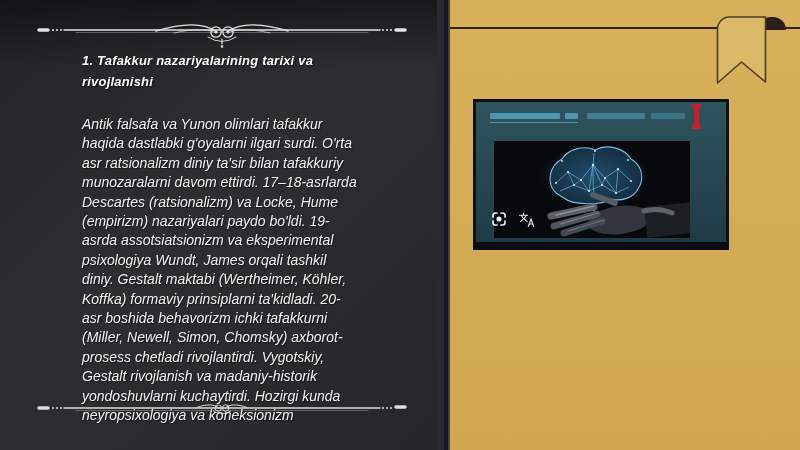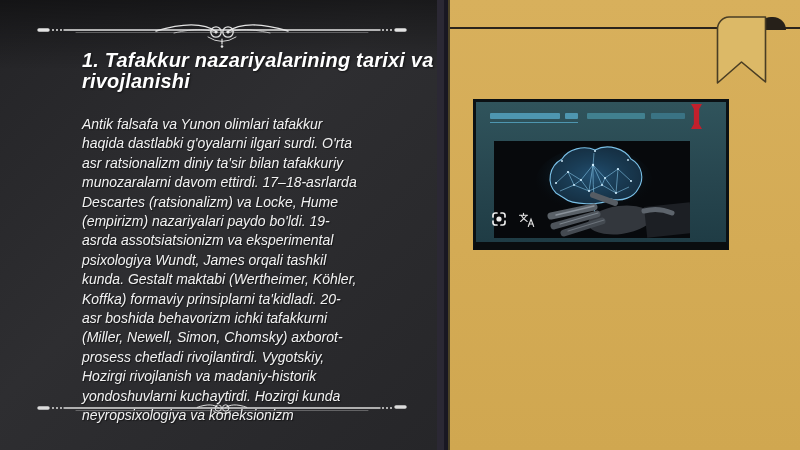--- a/index.html
+++ b/index.html
@@ -21,21 +21,21 @@
   .edge-strip-a{position:absolute;left:437px;top:0;width:7px;height:450px;background:#2b2834;}
   .edge-strip-b{position:absolute;left:444px;top:0;width:4px;height:450px;background:#191722;}
   .edge-strip-c{position:absolute;left:448px;top:0;width:2px;height:450px;background:#4a4126;}
 
   .divider{position:absolute;left:36px;width:372px;height:30px;z-index:1;}
   .divider-top{top:22px;}
   .divider-bottom{top:396px;}
 
   .slide-title{
     position:absolute;left:82px;top:50px;z-index:2;
-    color:#ffffff;font-size:20px;font-weight:bold;font-style:italic;
+    color:#ffffff;font-size:13px;font-weight:bold;font-style:italic;
     line-height:21px;letter-spacing:.2px;
     text-shadow:1px 1px 2px rgba(0,0,0,.6);
   }
   .slide-body{
     position:absolute;left:82px;top:115px;z-index:2;
     color:#f2f2f2;font-size:14px;line-height:19.4px;
     text-shadow:1px 1px 1px rgba(0,0,0,.5);
     font-style:italic;
   }
   .slide-body div,.slide-title div{white-space:nowrap;}
@@ -144,26 +144,26 @@
 
     <div class="slide-body">
         <div>Antik falsafa va Yunon olimlari tafakkur</div>
         <div>haqida dastlabki g'oyalarni ilgari surdi. O'rta</div>
         <div>asr ratsionalizm diniy ta'sir bilan tafakkuriy</div>
         <div>munozaralarni davom ettirdi. 17–18-asrlarda</div>
         <div>Descartes (ratsionalizm) va Locke, Hume</div>
         <div>(empirizm) nazariyalari paydo bo'ldi. 19-</div>
         <div>asrda assotsiatsionizm va eksperimental</div>
         <div>psixologiya Wundt, James orqali tashkil</div>
-        <div>kunda. Gestalt maktabi (Wertheimer, Köhler,</div>
+        <div>diniy. Gestalt maktabi (Wertheimer, Köhler,</div>
         <div>Koffka) formaviy prinsiplarni ta'kidladi. 20-</div>
         <div>asr boshida behavorizm ichki tafakkurni</div>
         <div>(Miller, Newell, Simon, Chomsky) axborot-</div>
         <div>prosess chetladi rivojlantirdi. Vygotskiy,</div>
-        <div>Hozirgi rivojlanish va madaniy-historik</div>
+        <div>Gestalt rivojlanish va madaniy-historik</div>
         <div>yondoshuvlarni kuchaytirdi. Hozirgi kunda</div>
         <div>neyropsixologiya va koneksionizm</div>
       </div>
   </div>
 
   <div class="edge-strip-a"></div>
   <div class="edge-strip-b"></div>
   <div class="edge-strip-c"></div>
 
   <div class="right-panel">

